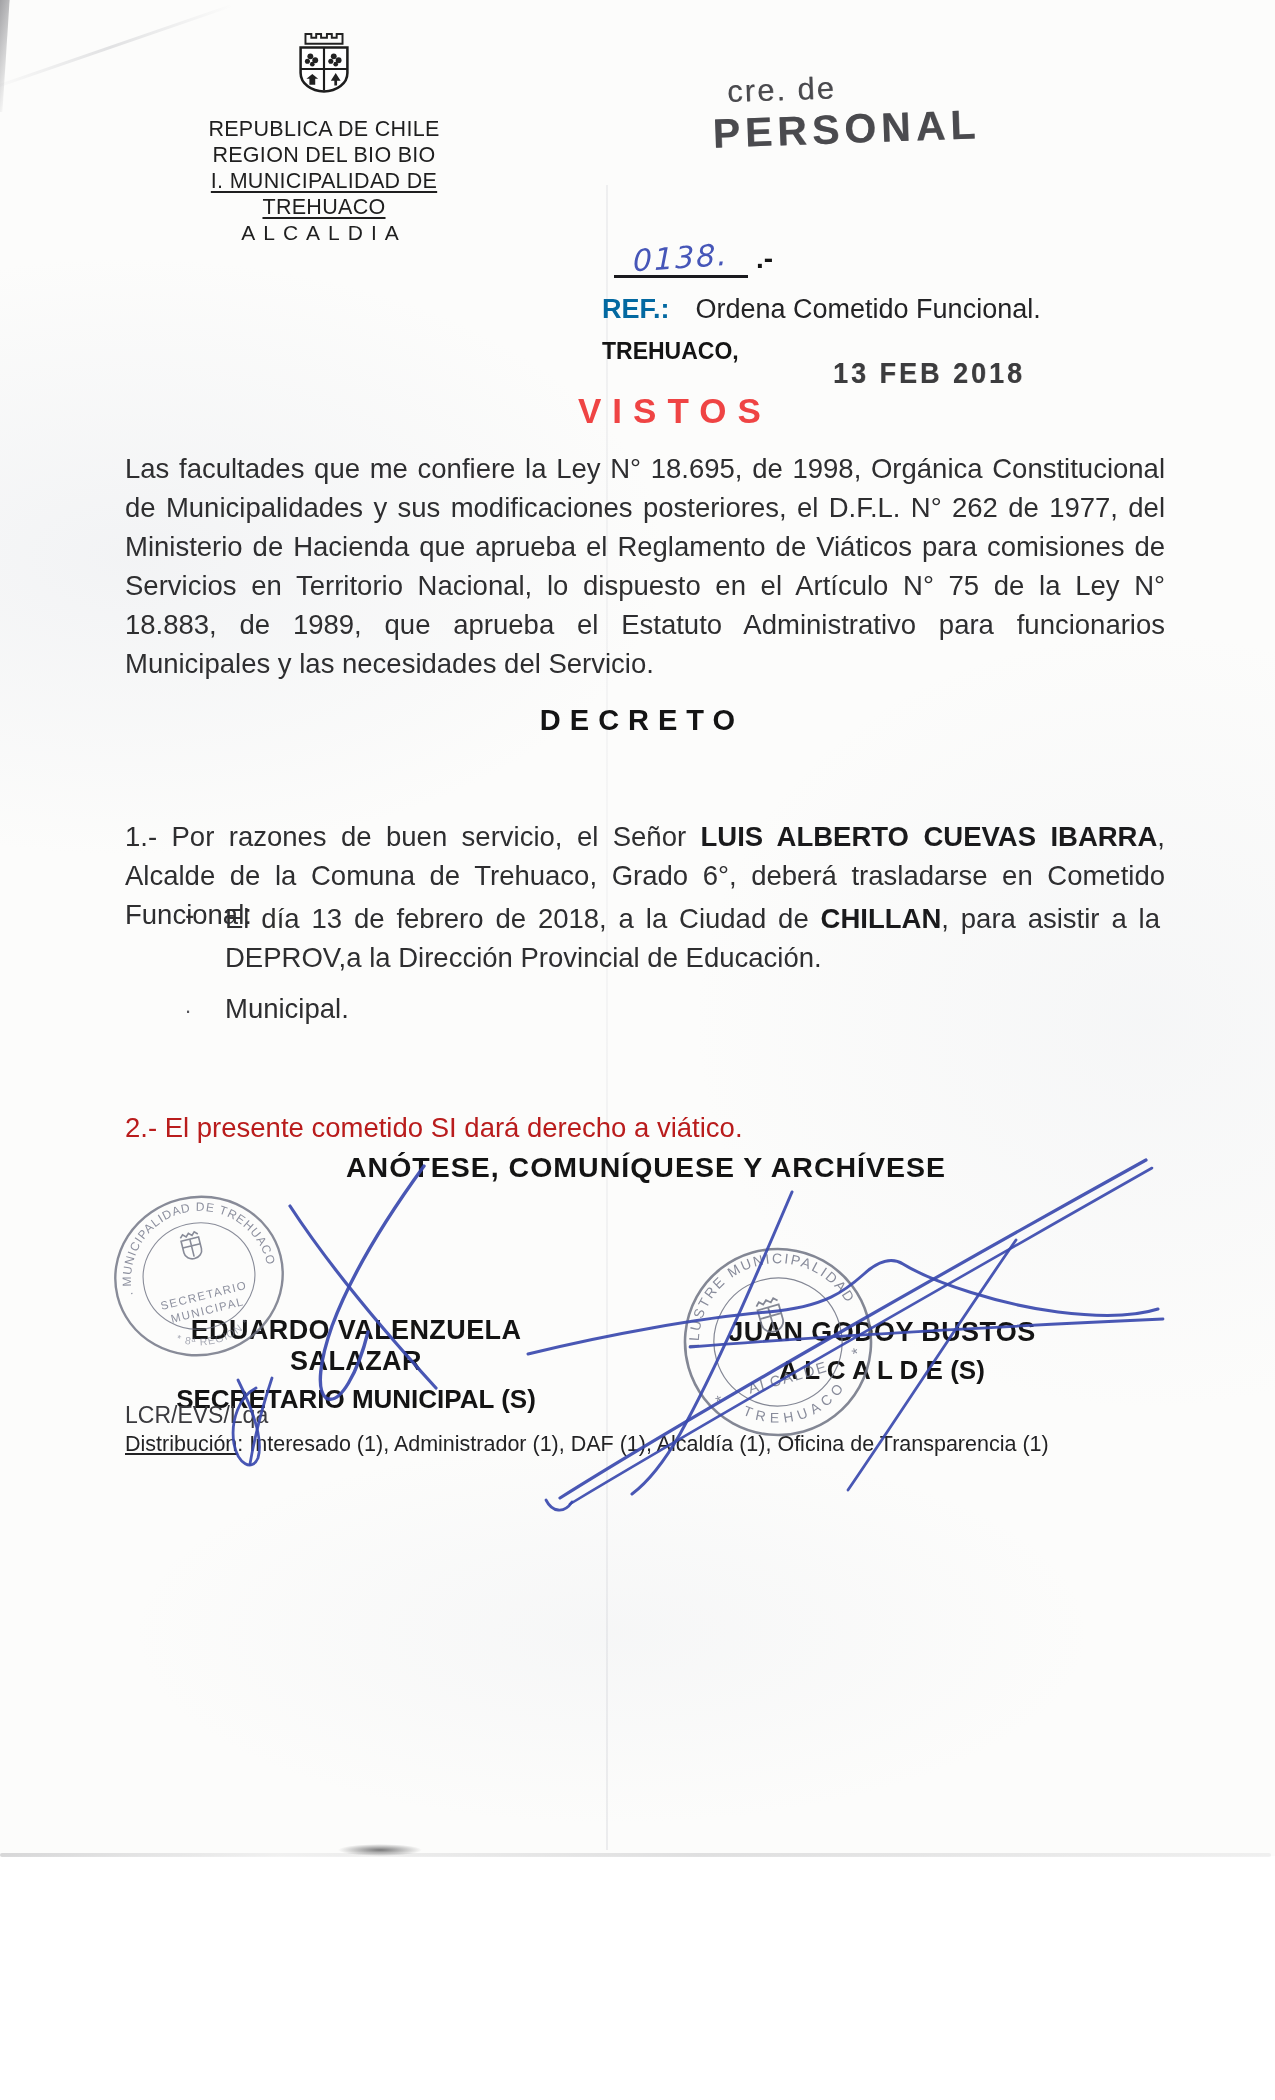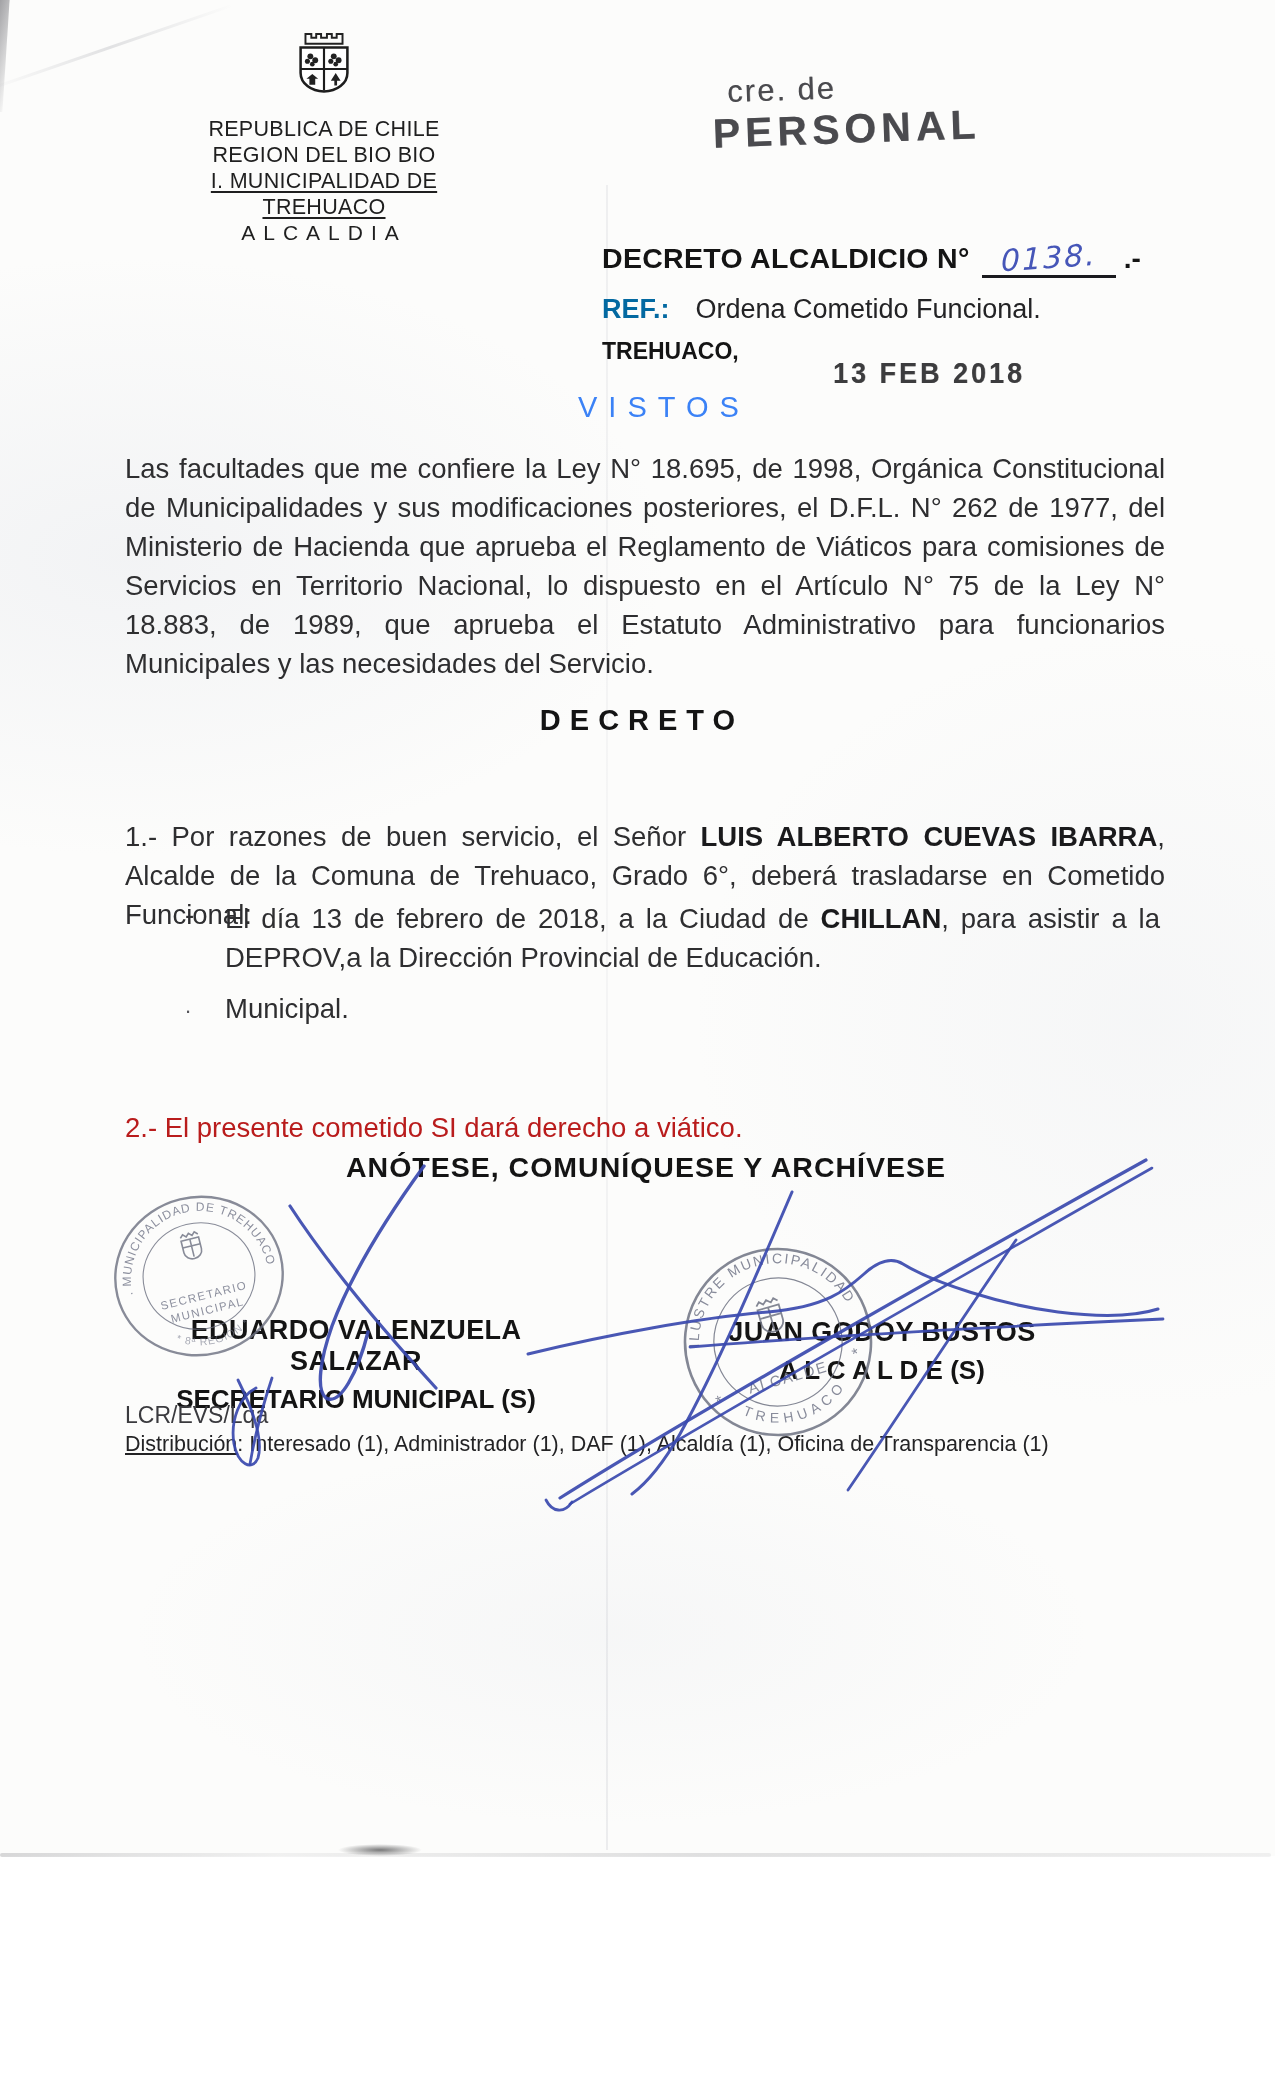--- a/index.html
+++ b/index.html
@@ -67,21 +67,21 @@
   #ref-line{left:602px;top:294px;font-size:27px;color:#232325;}
   .ref-label{font-weight:700;margin-right:26px;color:#0369a1;}
   #place-line{left:602px;top:338px;font-weight:700;font-size:23px;color:#141414;}
   #date-stamp{
     left:833px;top:356px;font-weight:700;font-size:27px;letter-spacing:3px;
     color:#3c3c3e;transform:scaleY(1.12);transform-origin:left top;
     text-shadow:.4px 0 0 rgba(60,60,62,.5);
   }
 
   
-  #vistos-heading{left:578px;top:391px;font-weight:400;font-size:29px;letter-spacing:11px;color:#3b82f6;}
+  #vistos-heading{left:578px;top:391px;font-weight:700;font-size:35px;letter-spacing:11px;color:#ef4444;}
   #vistos-body{left:125px;top:449px;width:1040px;font-size:27.5px;line-height:39px;text-align:justify;color:#2e2e30;}
   #decreto-heading{left:0;top:704px;width:1284px;text-align:center;font-weight:700;font-size:29px;letter-spacing:9px;color:#141414;}
   #item1{left:125px;top:785px;width:1040px;font-size:27.5px;line-height:39px;text-align:justify;color:#2e2e30;margin-top:32px;}
   .bold{font-weight:700;color:#1a1a1c;}
   .bullet{display:flex;}
   #bullet1{left:185px;top:899px;width:978px;}
   #bullet2{left:185px;top:989px;width:978px;}
   .bullet-marker{width:40px;font-size:27.5px;color:#2e2e30;}
   .bullet-marker-dot{width:40px;font-size:22px;color:#55555a;padding-top:4px;}
   .bullet-text{width:935px;font-size:27.5px;line-height:39px;text-align:justify;color:#2e2e30;}
@@ -147,21 +147,20 @@
   <div class="hl hl-muni">I. MUNICIPALIDAD DE TREHUACO</div>
   <div class="hl hl-off">ALCALDIA</div>
 </div>
 
 <div class="abs" id="office-stamp">
   <div class="os1">cre. de</div>
   <div class="os2">PERSONAL</div>
 </div>
 
 <div class="abs" id="decree-line">
-  <span class="decree-label">DECRETO ALCALDICIO N°</span>
   <span class="num-slot">
     <span class="handwritten-num">0138.</span>
   </span>
   <span class="decree-suffix">.-</span>
 </div>
 <div class="abs" id="ref-line">
   <span class="ref-label">REF.:</span><span>Ordena Cometido Funcional.</span>
 </div>
 <div class="abs" id="place-line">TREHUACO,</div>
 <div class="abs" id="date-stamp">13 FEB 2018</div>

